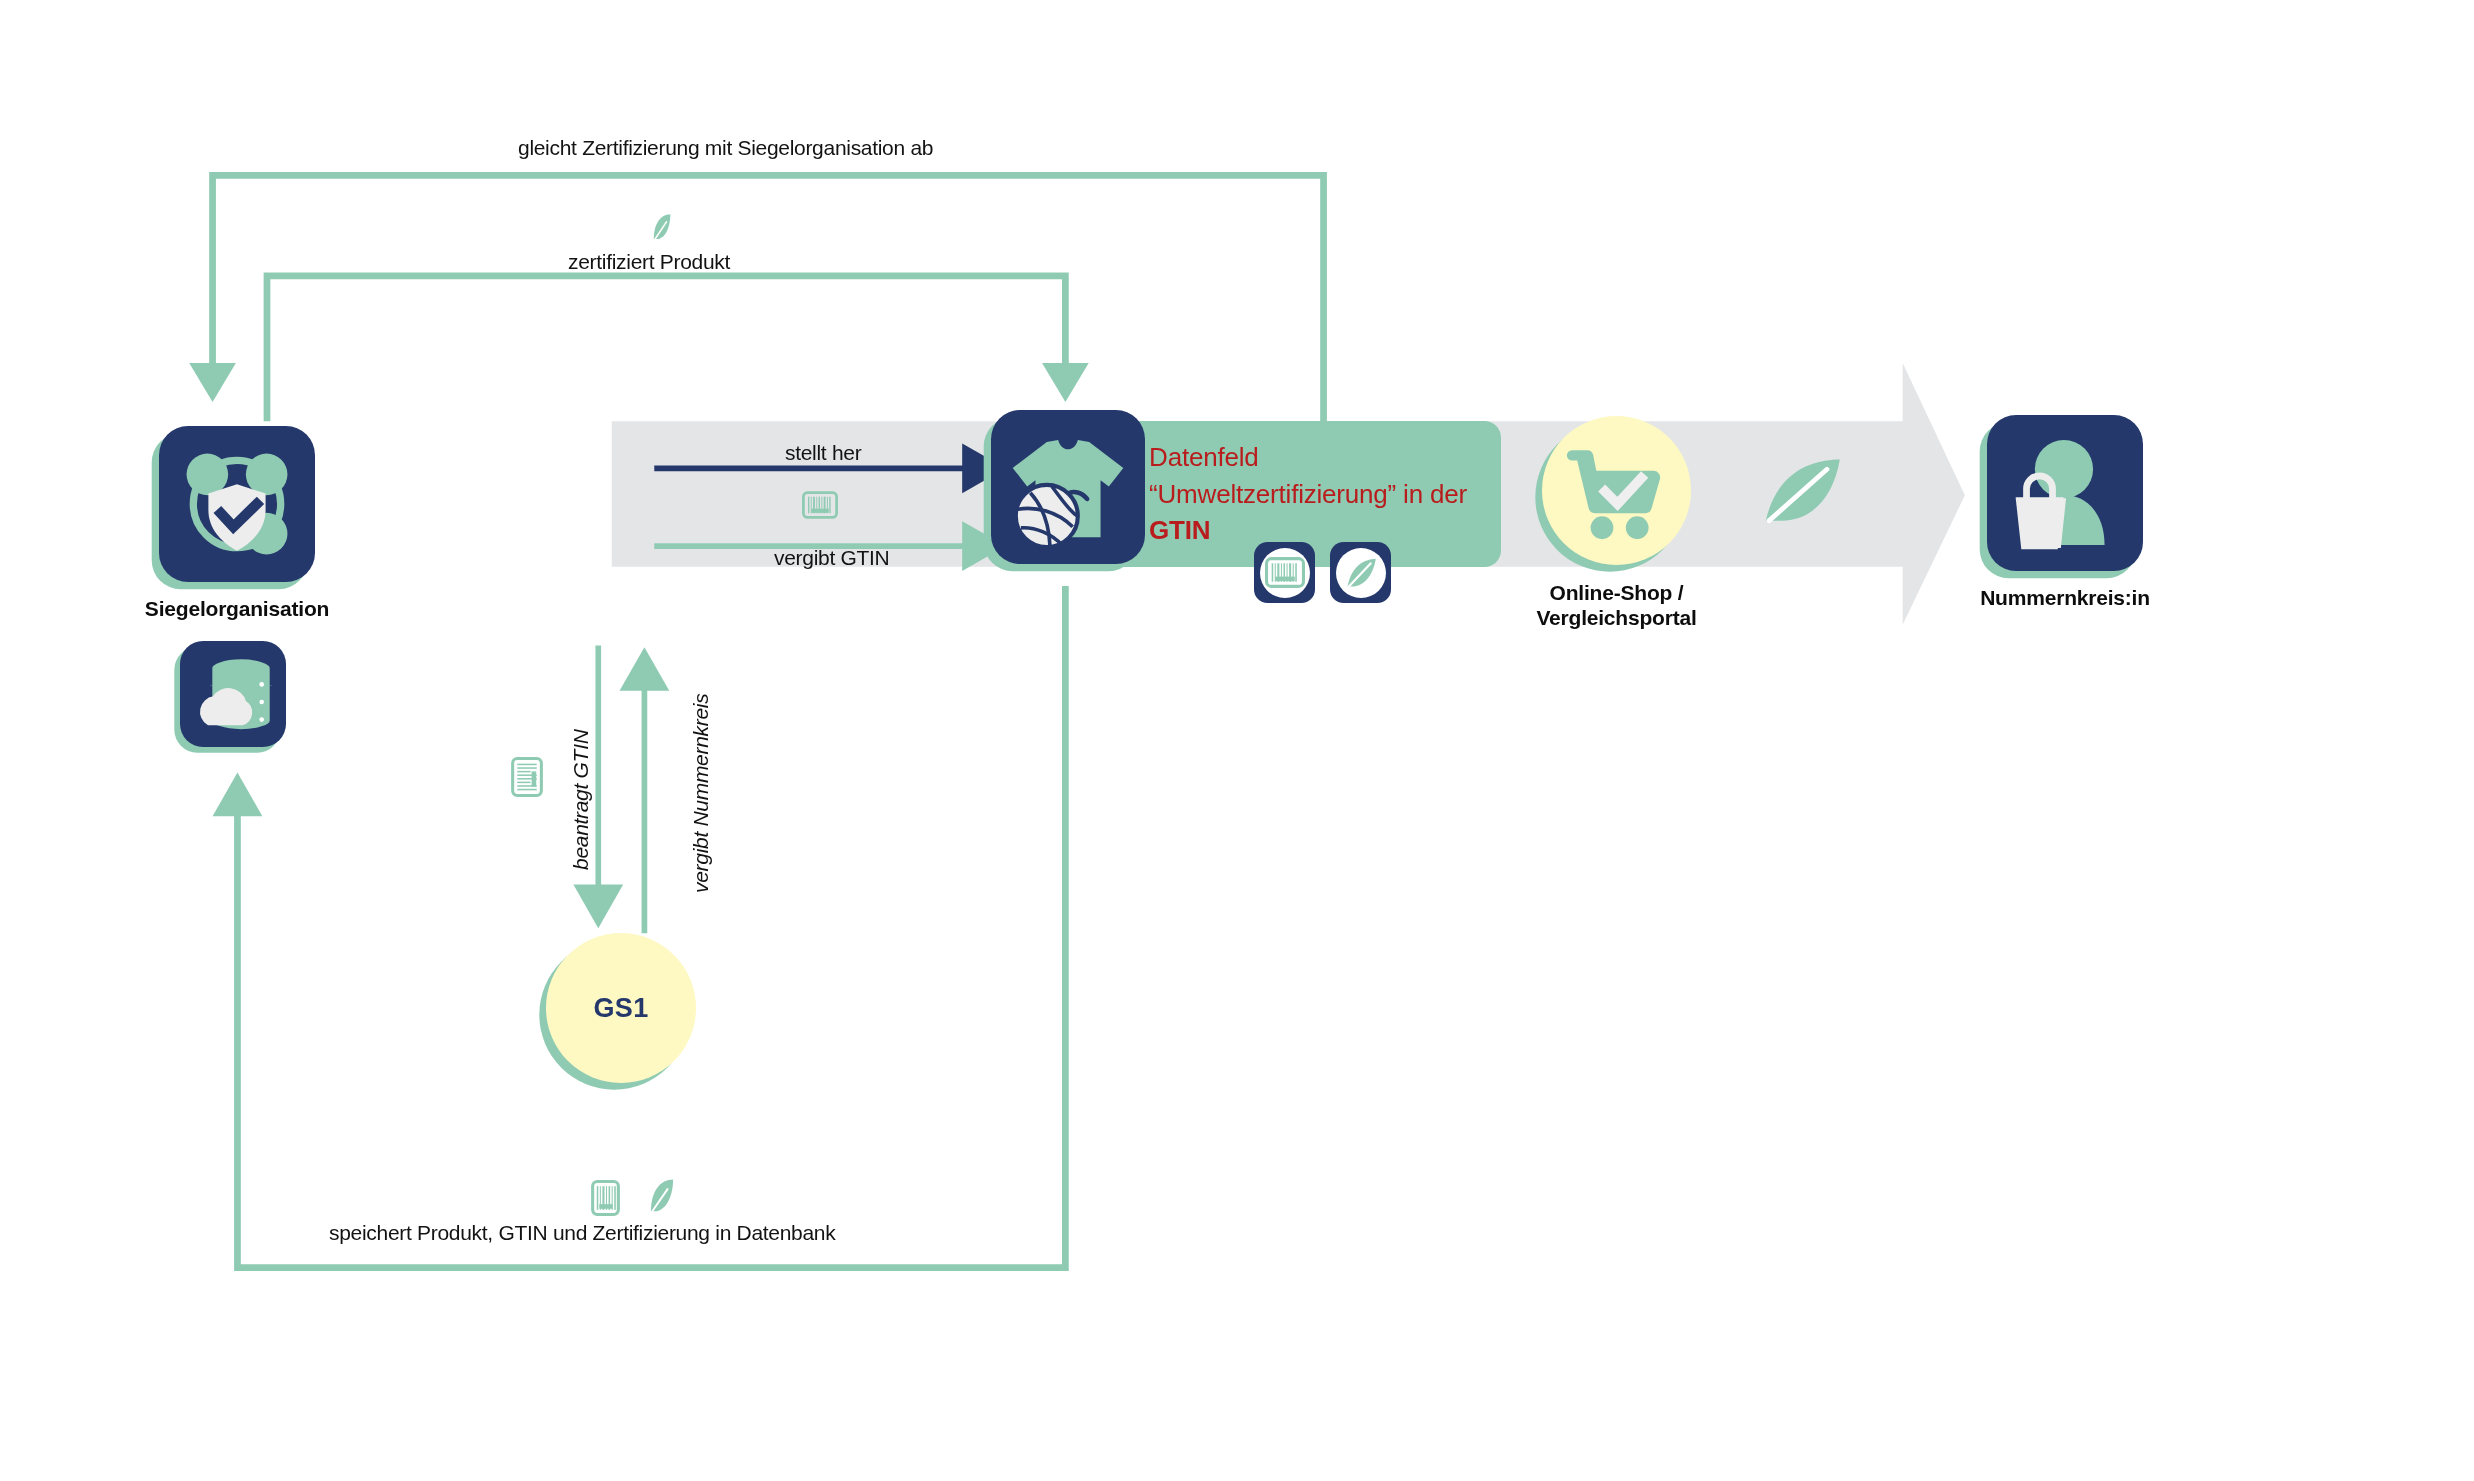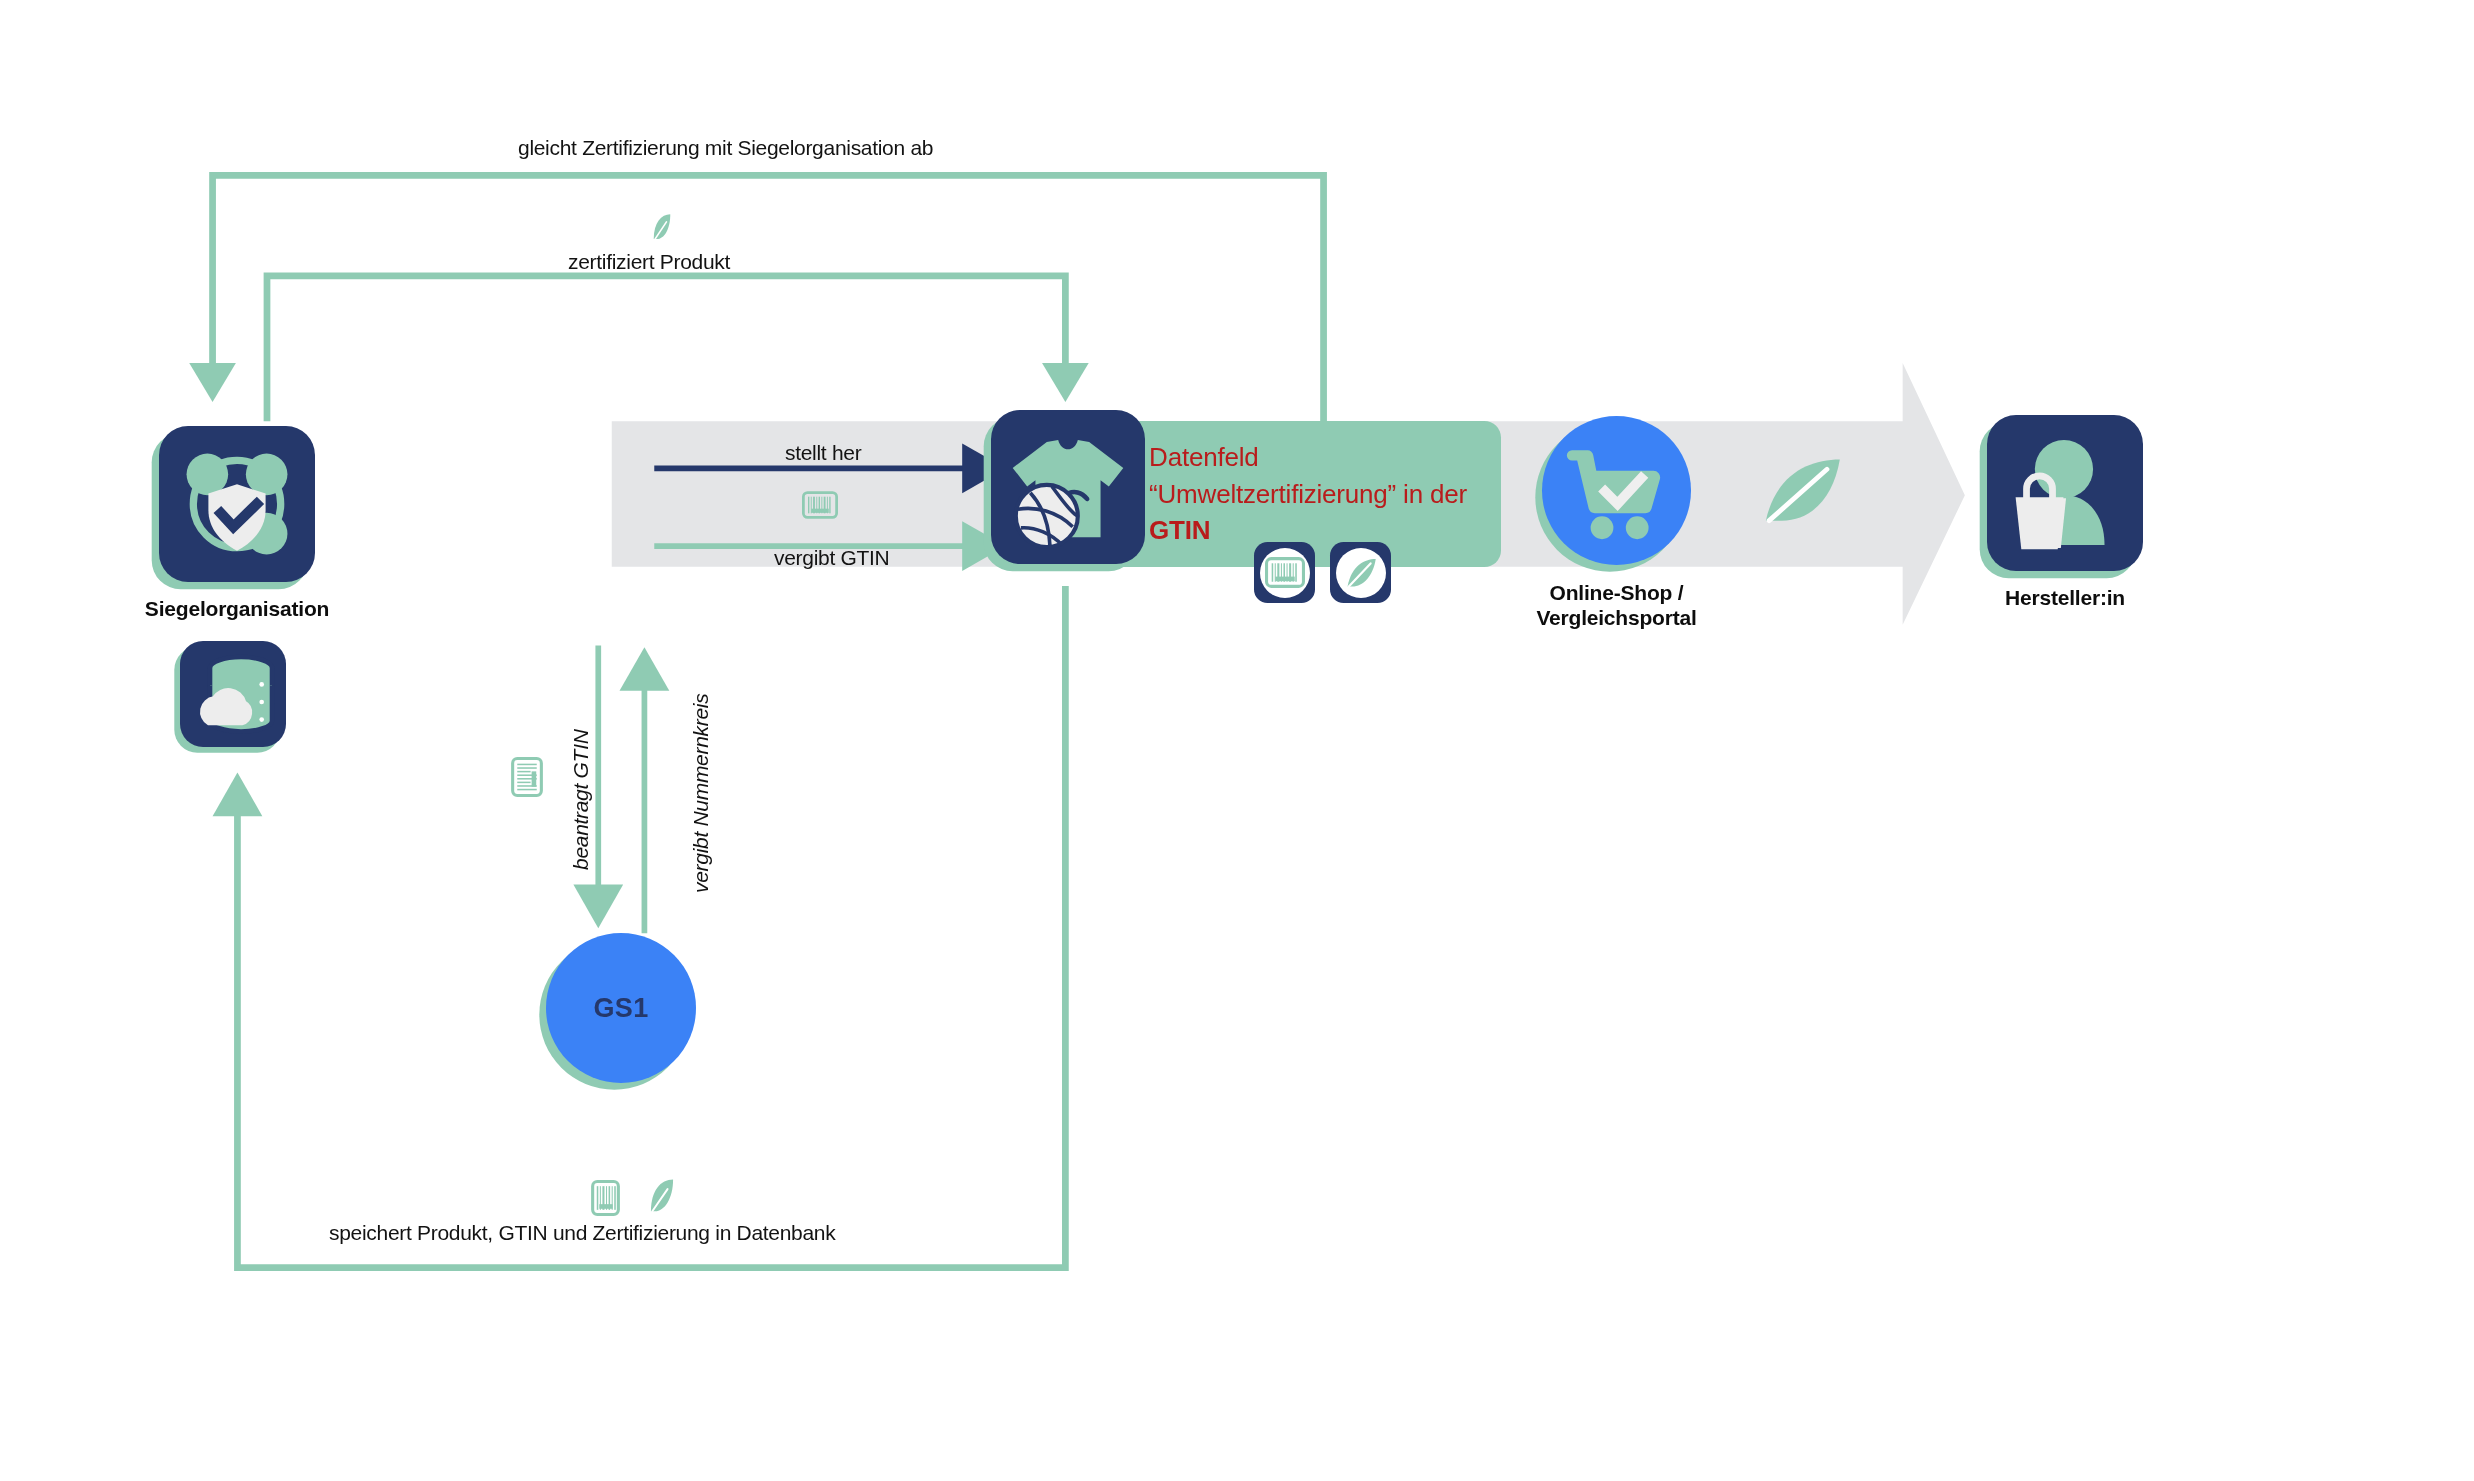--- a/index.html
+++ b/index.html
@@ -2,21 +2,21 @@
 <html style="font-size:8.3px"><head>
 <meta charset="utf-8">
 <title>GTIN Umweltzertifizierung Diagramm</title>
 <style>
   html,body{margin:0;padding:0;background:#ffffff;}
   body{font-family:"Liberation Sans","DejaVu Sans",sans-serif;}
   #stage{position:relative;width:2475px;height:1482px;background:#fff;overflow:hidden;}
   #svg-layer{position:absolute;left:0;top:0;width:2475px;height:1482px;}
   .node{position:absolute;}
   .sq{position:relative;border-radius:29px;background:#25386b;box-shadow:-7.3px 7.3px 0 0 #8fcbb3;}
-  .circ{position:relative;border-radius:50%;background:#3b82f6;box-shadow:-6.7px 6.7px 0 0 #8fcbb3;}
+  .circ{position:relative;border-radius:50%;background:#fef9c3;box-shadow:-6.7px 6.7px 0 0 #8fcbb3;}
   .nodelabel{position:absolute;left:50%;transform:translateX(-50%);white-space:nowrap;
       text-align:center;font-weight:700;color:#0d0d0d;font-size:21px;line-height:1.18;
       letter-spacing:-0.2px;font-stretch:condensed;}
   .flowlabel{position:absolute;white-space:nowrap;color:#131313;
       font-size:21px;letter-spacing:-0.3px;font-stretch:condensed;}
   .banner{position:absolute;border-radius:16.6px;background:#8fcbb3;display:flex;
       align-items:center;justify-content:center;}
   .banner-txt{text-align:left;color:#b91c1c;font-size:26px;line-height:1.42;
       letter-spacing:-0.2px;font-stretch:condensed;padding-left:83px;}
   .banner-txt b{font-weight:700;}
@@ -190,21 +190,21 @@
       <svg width="156" height="156" viewBox="0 0 300 300">
         <circle cx="148" cy="104" r="56" fill="#8fcbb3"></circle>
         <path d="M 70 250 C 70 190 104 154 148 154 C 192 154 226 190 226 250 Z" fill="#8fcbb3"></path>
         <path d="M 70 160 h 82 l -10 96 h -62 Z" fill="#ededed"></path>
         <g>
           <path d="M 55 158 h 92 l -11 100 h -70 Z" fill="#ededed"></path>
           <path d="M 76 160 v -18 a 25 25 0 0 1 50 0 v 18" fill="none" stroke="#ededed" stroke-width="13"></path>
         </g>
       </svg>
     </div>
-    <div class="nodelabel" style="top:171px;">Hersteller:in</div>
+    <div class="nodelabel" style="top:171px;">Nummernkreis:in</div>
   </div>
 
   <div class="node" style="left:546px;top:933px;">
     <div class="circ" style="width:150px;height:150px;">
       <div class="gs1txt">GS1</div>
     </div>
   </div>
 
   <div class="flowlabel" style="left:518px;top:136px;">gleicht Zertifizierung mit Siegelorganisation ab</div>
 

